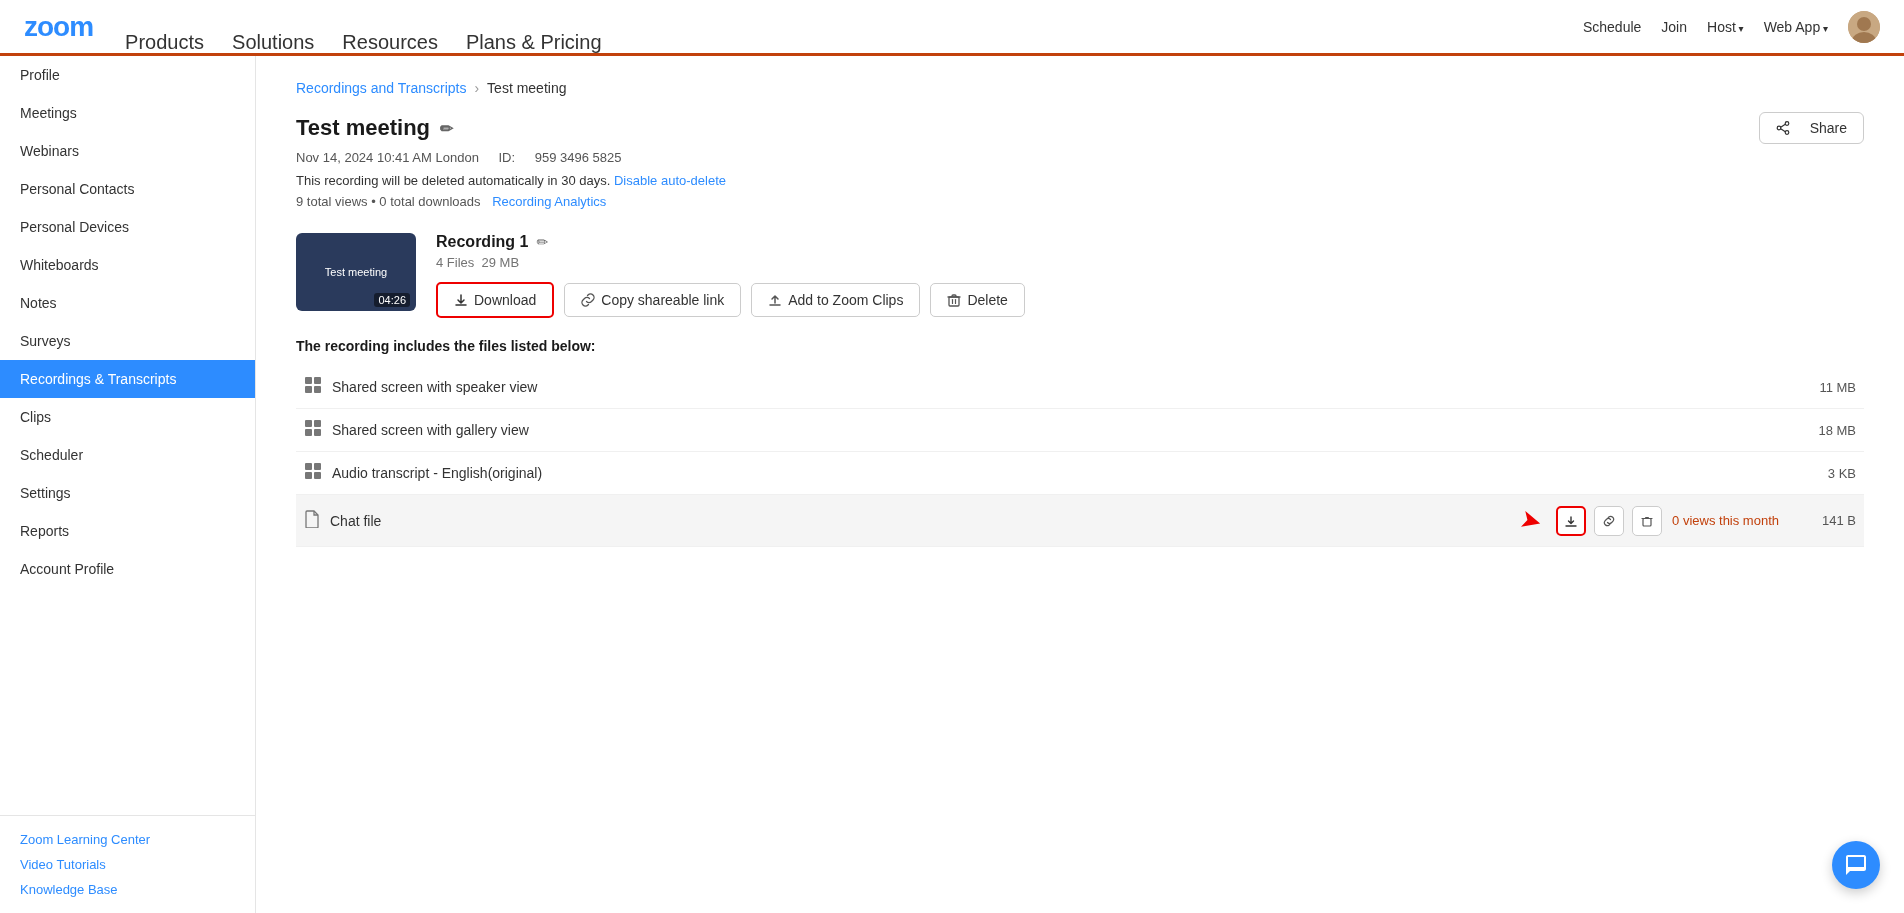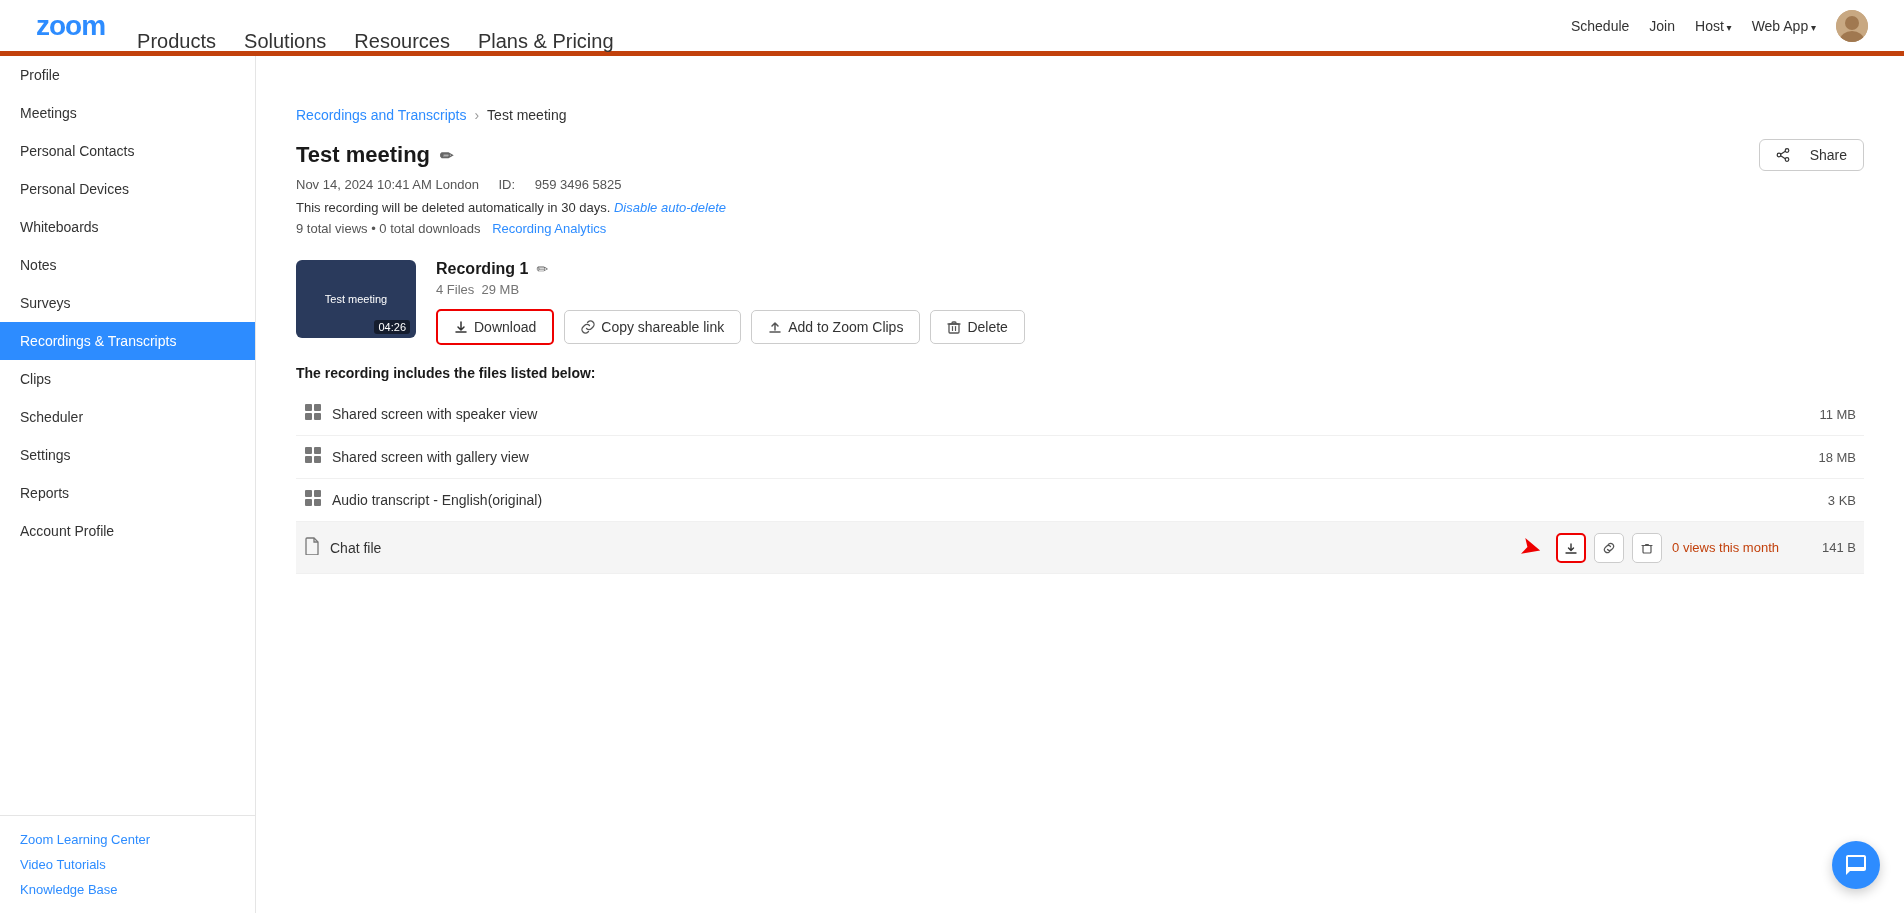--- a/index.html
+++ b/index.html
@@ -2,24 +2,24 @@
 <html><head>
   <meta charset="utf-8">
   <style>
     * { margin: 0; padding: 0; box-sizing: border-box; }
     body { font-family: -apple-system, BlinkMacSystemFont, 'Segoe UI', sans-serif; font-size: 14px; color: #1a1a1a; background: #fff; display: flex; flex-direction: column; height: 100vh; overflow: hidden; }
 
     
     .top-nav {
       height: 56px;
       background: #fff;
-      border-bottom: 5px solid #c2410c;
+      border-bottom: 3px solid #c2410c;
       display: flex;
       align-items: center;
-      padding: 0 36px;
+      padding: 0 24px;
       gap: 32px;
       flex-shrink: 0;
       z-index: 100;
     }
     .logo { color: #2D8CFF; font-size: 28px; font-weight: 800; letter-spacing: -1px; }
     .nav-links { display: flex; gap: 28px; flex: 1; }
     .nav-link { color: #333; font-size: 20px; cursor: pointer; text-decoration: none; margin-top: 32px; }
     .nav-right { display: flex; align-items: center; gap: 20px; margin-left: auto; }
     .nav-right-item { font-size: 14px; color: #333; cursor: pointer; }
     .nav-right-item.with-arrow::after { content: ' ▾'; font-size: 10px; }
@@ -48,40 +48,40 @@
     }
     .sidebar-item.active { background: #2D8CFF; color: #fff; font-weight: 500; }
     .sidebar-spacer { flex: 1; }
     .sidebar-bottom { padding: 16px 20px; border-top: 1px solid #e5e5e5; display: flex; flex-direction: column; gap: 10px; }
     .sidebar-bottom a { color: #2D8CFF; font-size: 13px; text-decoration: none; }
 
     
     .main-content { flex: 1; overflow-y: auto; padding: 24px 40px; }
 
     
-    .breadcrumb { display: flex; align-items: center; gap: 8px; font-size: 14px; margin-bottom: 16px; margin-top: 27px; }
+    .breadcrumb { display: flex; align-items: center; gap: 8px; font-size: 14px; margin-bottom: 16px; }
     .breadcrumb a { color: #2D8CFF; text-decoration: none; cursor: pointer; }
     .breadcrumb-sep { color: #999; }
     .breadcrumb-current { color: #333; }
 
     
     .page-title-row { display: flex; align-items: center; justify-content: space-between; margin-bottom: 6px; }
     .page-title { font-size: 22px; font-weight: 700; color: #1a1a1a; display: flex; align-items: center; gap: 10px; }
     .edit-icon { color: #666; font-size: 16px; cursor: pointer; }
     .share-btn {
       display: flex; align-items: center; gap: 20px;
       border: 1px solid #ccc; background: #fff; color: #333;
       padding: 7px 16px; border-radius: 6px; cursor: pointer; font-size: 14px;
     }
 
     .meeting-meta { font-size: 13px; color: #555; margin-bottom: 8px; }
     .meeting-meta span { margin-right: 16px; }
 
     .auto-delete-notice { font-size: 13px; color: #333; margin-bottom: 6px; }
-    .auto-delete-notice a { color: #2D8CFF; cursor: pointer; font-style: italic; }
+    .auto-delete-notice a { color: #2D8CFF; cursor: pointer; }
 
     .stats-row { font-size: 13px; color: #555; margin-bottom: 24px; }
     .stats-row a { color: #2D8CFF; cursor: pointer; margin-left: 8px; }
 
     
     .recording-card { background: #fff; }
     .recording-header { display: flex; align-items: flex-start; gap: 20px; margin-bottom: 16px; }
     .thumbnail {
       width: 120px; height: 78px; background: #2a3a5c; border-radius: 6px;
       display: flex; flex-direction: column; align-items: center; justify-content: center;
@@ -172,20 +172,21 @@
         </svg>
     </div>
   </div>
 </nav>
 
 <div class="body-wrap">
 
   <aside class="sidebar">
     <div class="sidebar-item">Profile</div>
     <div class="sidebar-item">Meetings</div>
+    <div class="sidebar-item">Webinars</div>
     <div class="sidebar-item">Personal Contacts</div>
     <div class="sidebar-item">Personal Devices</div>
     <div class="sidebar-item">Whiteboards</div>
     <div class="sidebar-item">Notes</div>
     <div class="sidebar-item">Surveys</div>
     <div class="sidebar-item active">Recordings &amp; Transcripts</div>
     <div class="sidebar-item">Clips</div>
     <div class="sidebar-item">Scheduler</div>
     <div class="sidebar-item">Settings</div>
     <div class="sidebar-item">Reports</div>

